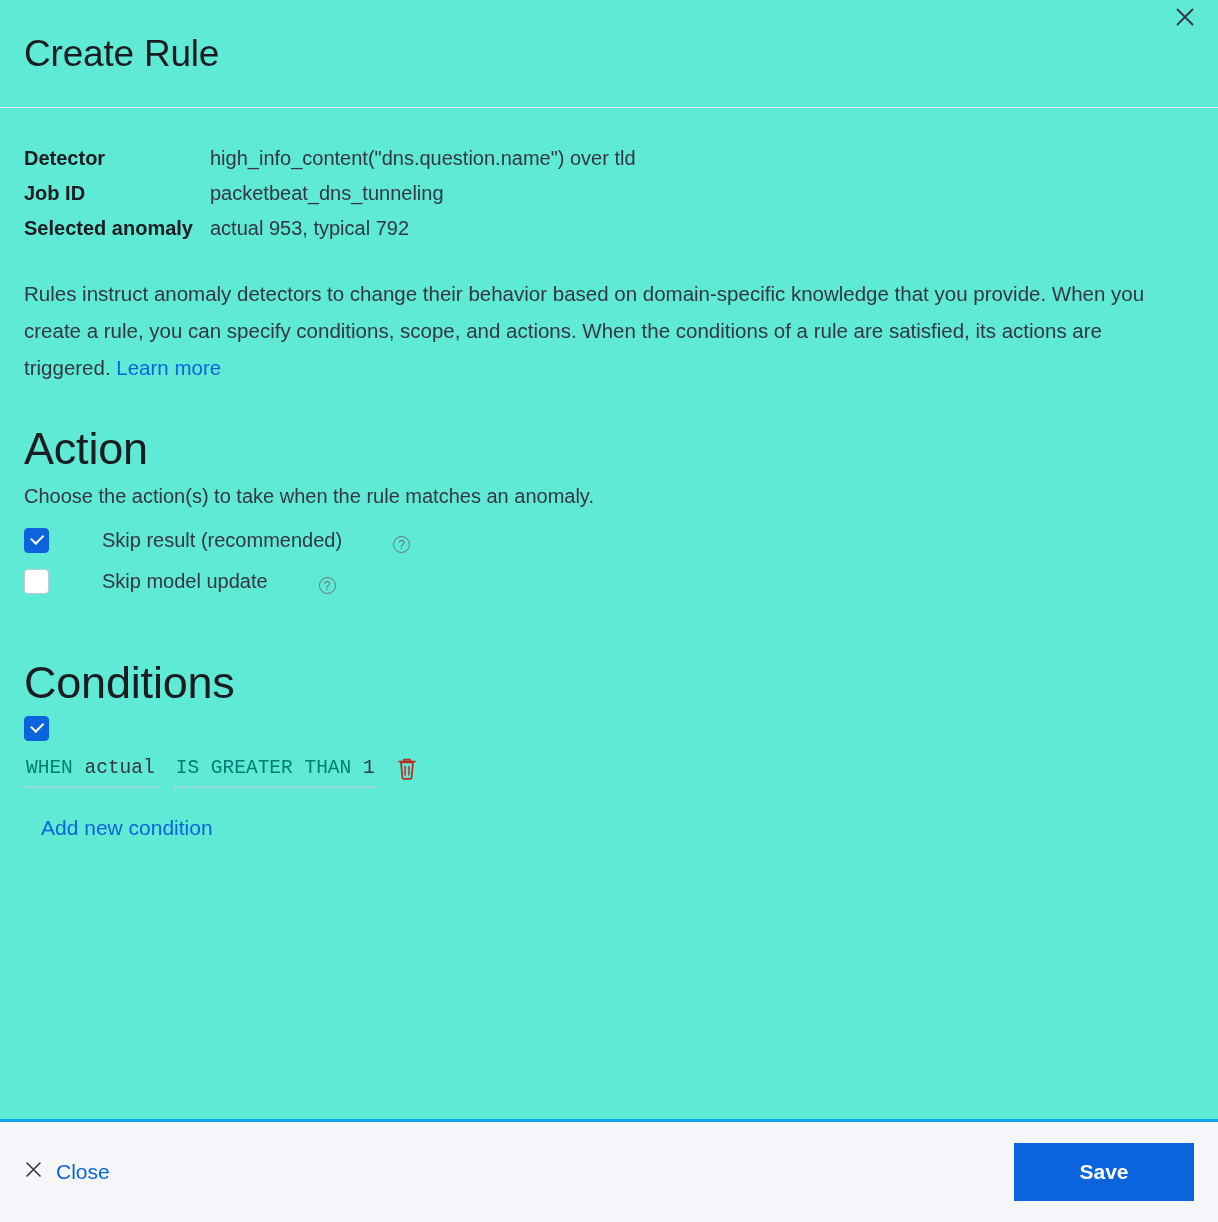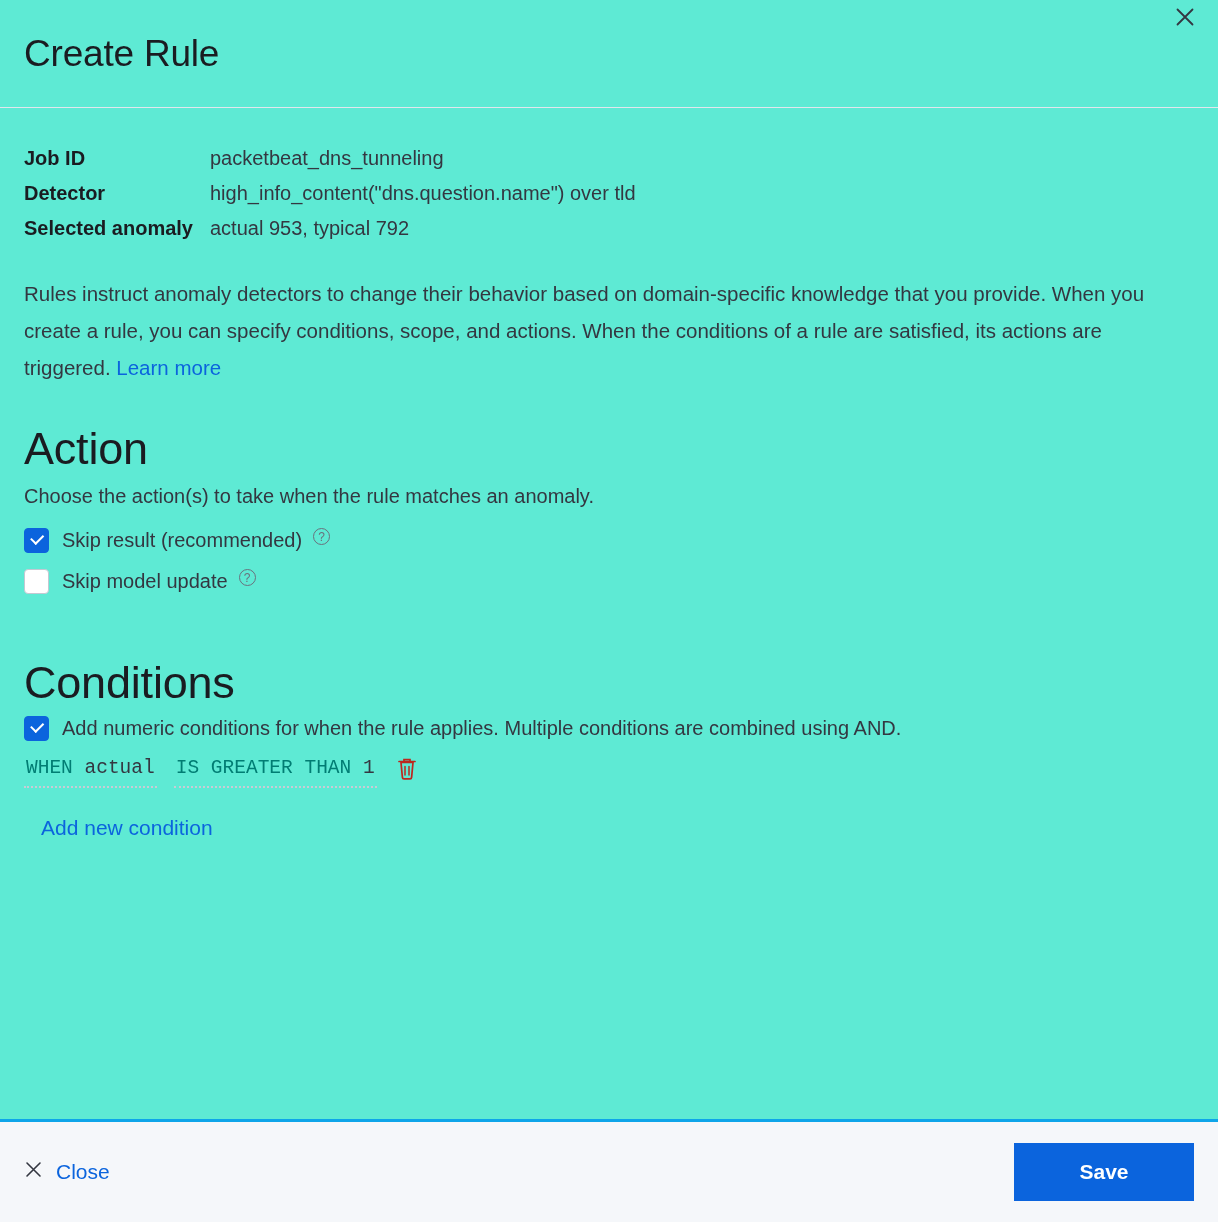--- a/index.html
+++ b/index.html
@@ -104,22 +104,23 @@
   }
   .section-desc {
     font-size: 20px;
     line-height: 28px;
     color: #343741;
     margin: 0 0 18px 0;
   }
 
   .check-row {
     display: flex;
-    align-items: flex-start;
+    align-items: flex-end;
     margin-bottom: 16px;
+    gap: 40px;
   }
   .cbox {
     width: 25px;
     height: 25px;
     border-radius: 4px;
     flex: none;
     margin-right: 13px;
     cursor: pointer;
     position: relative;
     background: #ffffff;
@@ -247,26 +248,26 @@
         <path d="M3.5 3.5 L18.5 18.5 M18.5 3.5 L3.5 18.5" stroke="#343741" stroke-width="1.8" fill="none" stroke-linecap="round"></path>
       </svg>
     </div>
   </div>
 
   <div class="body">
 
     <table class="meta">
       <tbody>
           <tr>
+        <td class="label">Detector</td>
+        <td class="value">high_info_content("dns.question.name") over tld</td>
+      </tr>
+      <tr>
         <td class="label">Job ID</td>
         <td class="value">packetbeat_dns_tunneling</td>
-      </tr>
-      <tr>
-        <td class="label">Detector</td>
-        <td class="value">high_info_content("dns.question.name") over tld</td>
       </tr>
       <tr>
         <td class="label">Selected anomaly</td>
         <td class="value">actual 953, typical 792</td>
       </tr>
     </tbody>
       </table>
 
     <p class="intro"><span>Rules instruct anomaly detectors to change their behavior based on domain-specific knowledge that you provide. When you create a rule, you can specify conditions, scope, and actions. When the conditions of a rule are satisfied, its actions are triggered.</span> <a class="link">Learn more</a></p>
 
@@ -284,21 +285,20 @@
       <span class="check-label">Skip model update</span>
       <span class="help-icon">?</span>
     </div>
 
     <div class="spacer-lg"></div>
 
     <h2 class="section">Conditions</h2>
 
     <div class="check-row">
       <div class="cbox checked"></div>
-      <span class="check-label">Add numeric conditions for when the rule applies. Multiple conditions are combined using AND.</span>
     </div>
 
     <div class="cond-row">
       <span class="expr"><span class="kw">WHEN</span> <span class="val">actual</span></span>
       <span class="expr"><span class="kw">IS GREATER THAN</span> <span class="val">1</span></span>
       <span class="trash">
         <svg width="22" height="24" viewBox="0 0 22 24" aria-hidden="true">
           <path d="M3 4.5 H19" stroke="#bd271e" stroke-width="1.7" stroke-linecap="round"></path>
           <path d="M8 4.5 V2.6 H14 V4.5" stroke="#bd271e" stroke-width="1.7" fill="none" stroke-linecap="round"></path>
           <path d="M5 5.5 H17 L15.6 20.4 A1.6 1.6 0 0 1 14 21.9 H8 A1.6 1.6 0 0 1 6.4 20.4 Z" stroke="#bd271e" stroke-width="1.7" fill="none"></path>

